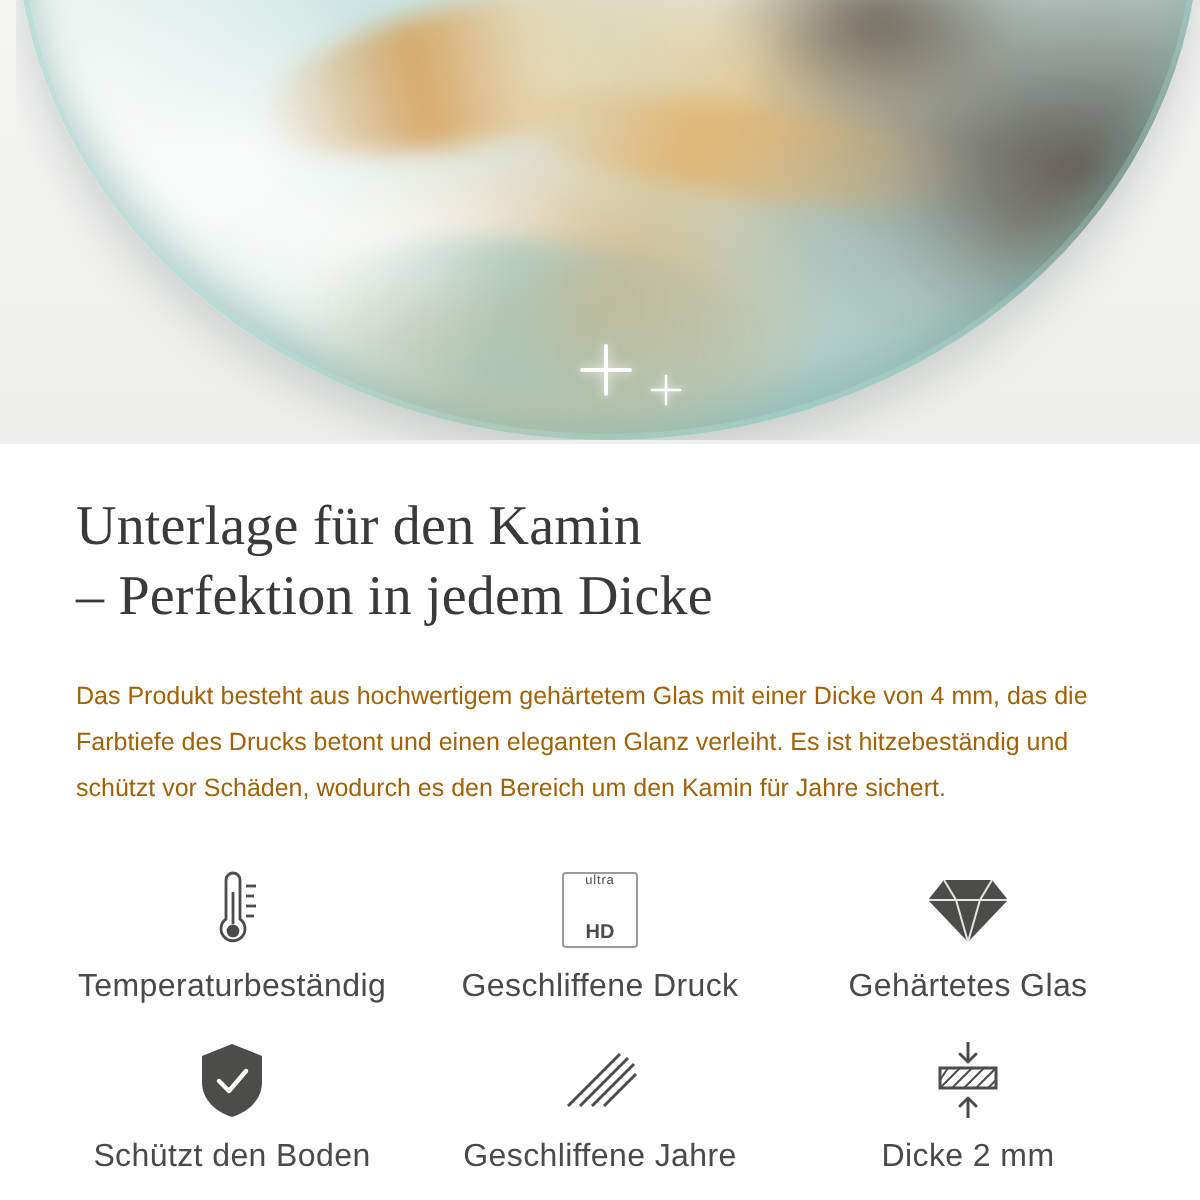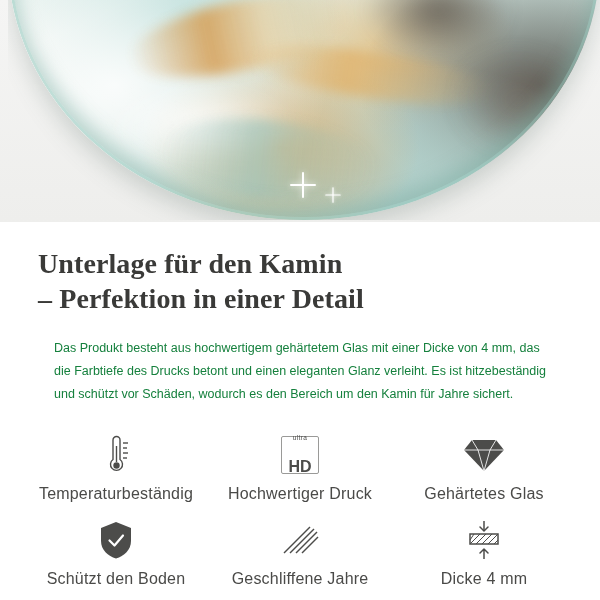--- a/index.html
+++ b/index.html
@@ -124,30 +124,30 @@
 
   
   .content {
     padding: 24px 38px 0 38px;
   }
   .headline {
     font-family: "Liberation Serif", serif;
     font-size: 28px;
     line-height: 1.26;
     color: #3a3a38;
-    font-weight: 700;
+    font-weight: 400;
     margin: 0 0 20px 0;
     letter-spacing: 0.1px;
   }
   .headline .line2 { display: block; }
   .desc {
     font-size: 12.5px;
     line-height: 1.85;
-    color: #15803d;
-    margin: 16px;
+    color: #a16207;
+    margin: 0;
     max-width: 520px;
   }
 
   
   .features {
     margin-top: 26px;
     padding: 0 24px;
     display: grid;
     grid-template-columns: repeat(3, 1fr);
     grid-row-gap: 14px;
@@ -179,21 +179,21 @@
     align-items: center;
     justify-content: center;
     color: #4c4c4a;
     line-height: 1;
   }
   .hd-badge .small {
     font-size: 6.5px;
     letter-spacing: 0.4px;
   }
   .hd-badge .big {
-    font-size: 16px;
+    font-size: 10px;
     font-weight: 700;
     margin-top: 17px;
   }
   svg { display: block; }
 </style>
 </head>
 <body>
 
 <div id="page">
 
@@ -210,21 +210,21 @@
         <div class="disc-edge"></div>
       </div>
     </div>
     <div class="sparkle sp1"></div>
     <div class="sparkle sp2"></div>
   </div>
 
   <div class="content">
     <h1 class="headline">
       <span>Unterlage für den Kamin</span>
-      <span class="line2">– Perfektion in einer Detail</span>
+      <span class="line2">– Perfektion in jedem Dicke</span>
     </h1>
     <p class="desc">Das Produkt besteht aus hochwertigem gehärtetem Glas mit einer Dicke von 4 mm, das die Farbtiefe des Drucks betont und einen eleganten Glanz verleiht. Es ist hitzebeständig und schützt vor Schäden, wodurch es den Bereich um den Kamin für Jahre sichert.</p>
   </div>
 
   <div class="features">
 
     <div class="feature">
       <div class="feature-icon">
         <svg width="34" height="42" viewBox="0 0 34 42" fill="none" stroke="#4c4c4a" stroke-width="1.4">
           <path d="M14 6a3.5 3.5 0 0 1 7 0v19.5a6 6 0 1 1-7 0V6z"></path>
@@ -239,21 +239,21 @@
       <div class="feature-label">Temperaturbeständig</div>
     </div>
 
     <div class="feature">
       <div class="feature-icon">
         <div class="hd-badge">
           <span class="small">ultra</span>
           <span class="big">HD</span>
         </div>
       </div>
-      <div class="feature-label">Hochwertiger Druck</div>
+      <div class="feature-label">Geschliffene Druck</div>
     </div>
 
     <div class="feature">
       <div class="feature-icon">
         <svg width="44" height="38" viewBox="0 0 44 38">
           <path d="M10 4 H34 L42 14 L22 35 L2 14 Z" fill="#4c4c4a"></path>
           <path d="M2 14 H42 M10 4 L16 14 L22 35 M34 4 L28 14 L22 35" stroke="#ffffff" stroke-width="1" fill="none" opacity="0.85"></path>
         </svg>
       </div>
       <div class="feature-label">Gehärtetes Glas</div>
@@ -285,17 +285,17 @@
       <div class="feature-icon">
         <svg width="40" height="44" viewBox="0 0 40 44" stroke="#4c4c4a" stroke-width="1.5" fill="none">
           <line x1="20" y1="3" x2="20" y2="12"></line>
           <path d="M16 9 L20 13 L24 9" stroke-linecap="round" stroke-linejoin="round"></path>
           <rect x="6" y="16" width="28" height="10" fill="none"></rect>
           <path d="M6 26 L16 16 M12 26 L22 16 M18 26 L28 16 M24 26 L34 16 M30 26 L34 22 M6 22 L10 16" stroke-width="1"></path>
           <line x1="20" y1="41" x2="20" y2="32"></line>
           <path d="M16 35 L20 31 L24 35" stroke-linecap="round" stroke-linejoin="round"></path>
         </svg>
       </div>
-      <div class="feature-label">Dicke 4 mm</div>
+      <div class="feature-label">Dicke 2 mm</div>
     </div>
 
   </div>
 </div>
 
 </body></html>

